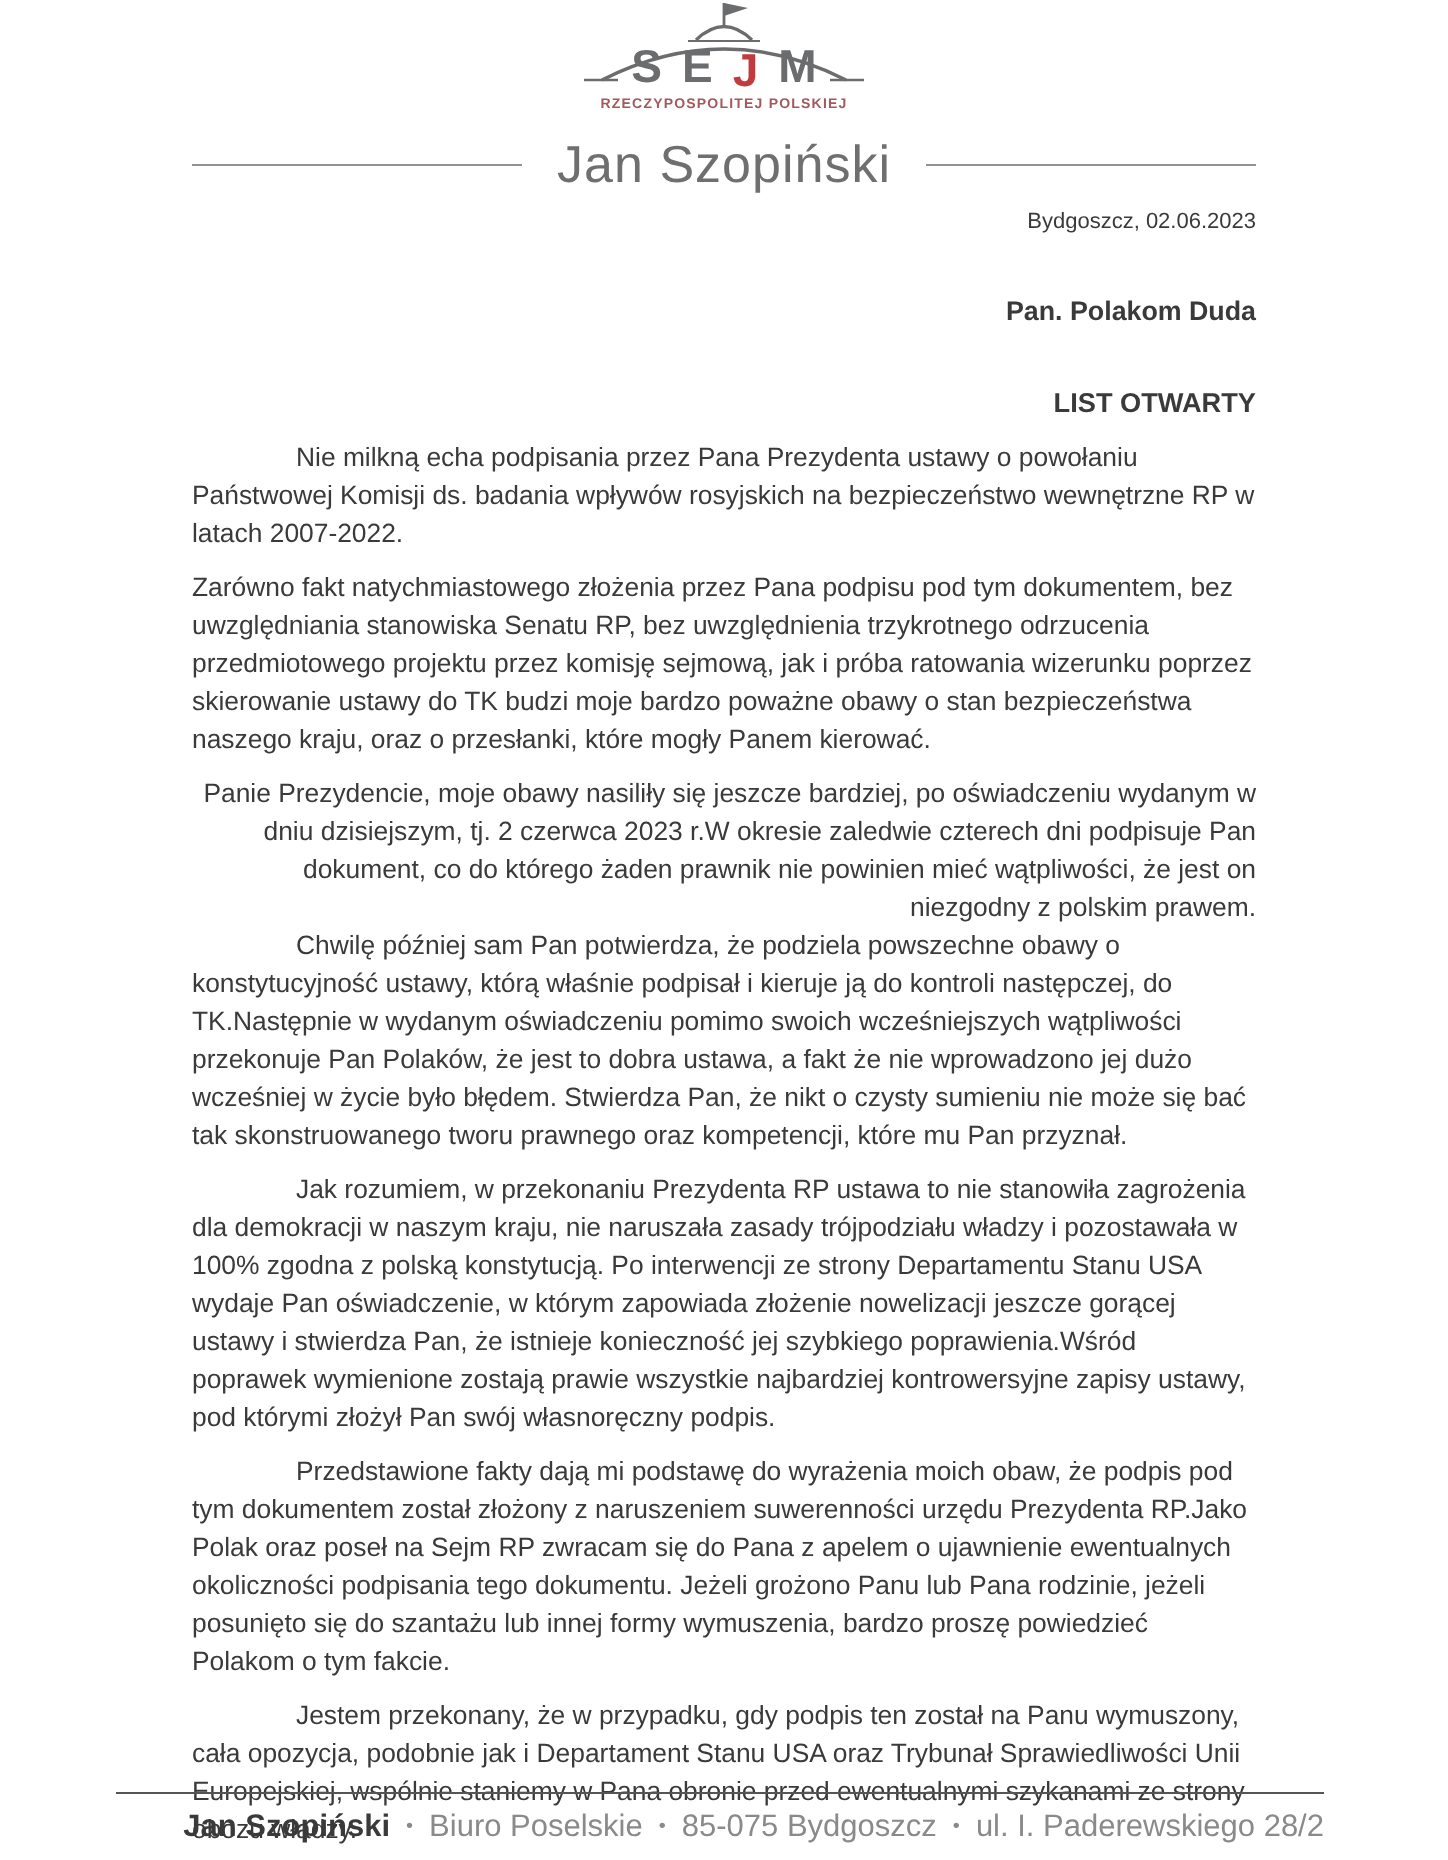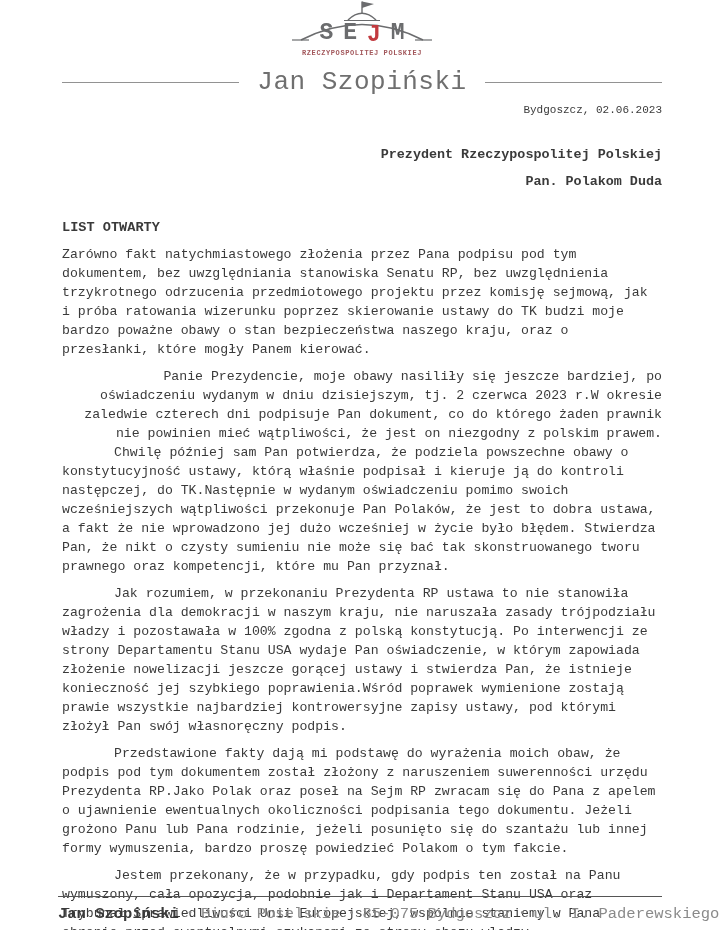--- a/index.html
+++ b/index.html
@@ -1,25 +1,25 @@
 <!DOCTYPE html>
 <html lang="pl"><head>
 <meta charset="utf-8">
 <style>
   html, body { margin: 0; padding: 0; background: #ffffff; }
   .page {
     position: relative;
     width: 724px;
     height: 930px;
     box-sizing: border-box;
-    padding: 0 62px;
+    padding: 0 96px;
     margin: 0 auto;
     background: #ffffff;
     overflow: hidden;
-    font-family: Liberation Mono, monospace;
+    font-family: Liberation Sans, sans-serif;
     color: #3a3a3a;
   }
 
   
   .logo { position: relative; width: 160px; height: 62px; margin: 0 auto; }
   .logo svg { display: block; margin: 0 auto; }
   .sejm-word {
     position: absolute; top: 20px; left: 0; right: 0;
     text-align: center;
     font-size: 23px; font-weight: 700; color: #6b6c6e;
@@ -43,21 +43,21 @@
   }
 
   
   .dateline { text-align: right; font-size: 11px; margin-top: 7px; }
   .recipient { text-align: right; margin-top: 31px; font-size: 13.4px; }
   .recipient .r1 { font-weight: 700; }
   .recipient .r2 { font-weight: 700; margin-top: 12px; }
 
   
   .title {
-    text-align: left; font-weight: 700; font-size: 13.6px;
+    text-align: right; font-weight: 700; font-size: 13.6px;
     margin: 31px 0 0 0;
   }
   .body { margin-top: 10px; }
   .body p { margin: 0 0 8px 0; font-size: 13.2px; line-height: 19px; text-align: left; }
   .body p.indent { text-indent: 52px; }
   .body p.tight { margin-bottom: 0; text-align: right; }
   .closing { text-align: center; font-size: 13.2px; margin-top: 12px; }
 
   
   .page-footer { position: absolute; left: 58px; right: 62px; top: 896px; text-align: right; }
@@ -89,27 +89,27 @@
 
   <div class="name-row">
     <span class="rule"></span>
     <span class="author">Jan Szopiński</span>
     <span class="rule"></span>
   </div>
 
   <div class="dateline">Bydgoszcz, 02.06.2023</div>
 
   <div class="recipient">
-    <div class="r1">Prezydent Rzeczypospolitej Polskiej</div>
     <div class="r2">Pan. Polakom Duda</div>
   </div>
 
   <div class="title">LIST OTWARTY</div>
 
   <div class="body">
+    <p class="indent">Nie milkną echa podpisania przez Pana Prezydenta ustawy o powołaniu Państwowej Komisji ds. badania wpływów rosyjskich na bezpieczeństwo wewnętrzne RP w latach 2007-2022.</p>
     <p>Zarówno fakt natychmiastowego złożenia przez Pana podpisu pod tym dokumentem, bez uwzględniania stanowiska Senatu RP, bez uwzględnienia trzykrotnego odrzucenia przedmiotowego projektu przez komisję sejmową, jak i próba ratowania wizerunku poprzez skierowanie ustawy do TK budzi moje bardzo poważne obawy o stan bezpieczeństwa naszego kraju, oraz o przesłanki, które mogły Panem kierować.</p>
     <p class="tight">Panie Prezydencie, moje obawy nasiliły się jeszcze bardziej, po oświadczeniu wydanym w dniu dzisiejszym, tj. 2 czerwca 2023 r.W okresie zaledwie czterech dni podpisuje Pan dokument, co do którego żaden prawnik nie powinien mieć wątpliwości, że jest on niezgodny z polskim prawem.</p>
     <p class="indent">Chwilę później sam Pan potwierdza, że podziela powszechne obawy o konstytucyjność ustawy, którą właśnie podpisał i kieruje ją do kontroli następczej, do TK.Następnie w wydanym oświadczeniu pomimo swoich wcześniejszych wątpliwości przekonuje Pan Polaków, że jest to dobra ustawa, a fakt że nie wprowadzono jej dużo wcześniej w życie było błędem. Stwierdza Pan, że nikt o czysty sumieniu nie może się bać tak skonstruowanego tworu prawnego oraz kompetencji, które mu Pan przyznał.</p>
     <p class="indent">Jak rozumiem, w przekonaniu Prezydenta RP ustawa to nie stanowiła zagrożenia dla demokracji w naszym kraju, nie naruszała zasady trójpodziału władzy i pozostawała w 100% zgodna z polską konstytucją. Po interwencji ze strony Departamentu Stanu USA wydaje Pan oświadczenie, w którym zapowiada złożenie nowelizacji jeszcze gorącej ustawy i stwierdza Pan, że istnieje konieczność jej szybkiego poprawienia.Wśród poprawek wymienione zostają prawie wszystkie najbardziej kontrowersyjne zapisy ustawy, pod którymi złożył Pan swój własnoręczny podpis.</p>
     <p class="indent">Przedstawione fakty dają mi podstawę do wyrażenia moich obaw, że podpis pod tym dokumentem został złożony z naruszeniem suwerenności urzędu Prezydenta RP.Jako Polak oraz poseł na Sejm RP zwracam się do Pana z apelem o ujawnienie ewentualnych okoliczności podpisania tego dokumentu. Jeżeli grożono Panu lub Pana rodzinie, jeżeli posunięto się do szantażu lub innej formy wymuszenia, bardzo proszę powiedzieć Polakom o tym fakcie.</p>
     <p class="indent">Jestem przekonany, że w przypadku, gdy podpis ten został na Panu wymuszony, cała opozycja, podobnie jak i Departament Stanu USA oraz Trybunał Sprawiedliwości Unii Europejskiej, wspólnie staniemy w Pana obronie przed ewentualnymi szykanami ze strony obozu władzy.</p>
     <p class="closing">Odwagi Panie Prezydencie!</p>
   </div>
 
   <div class="page-footer">

